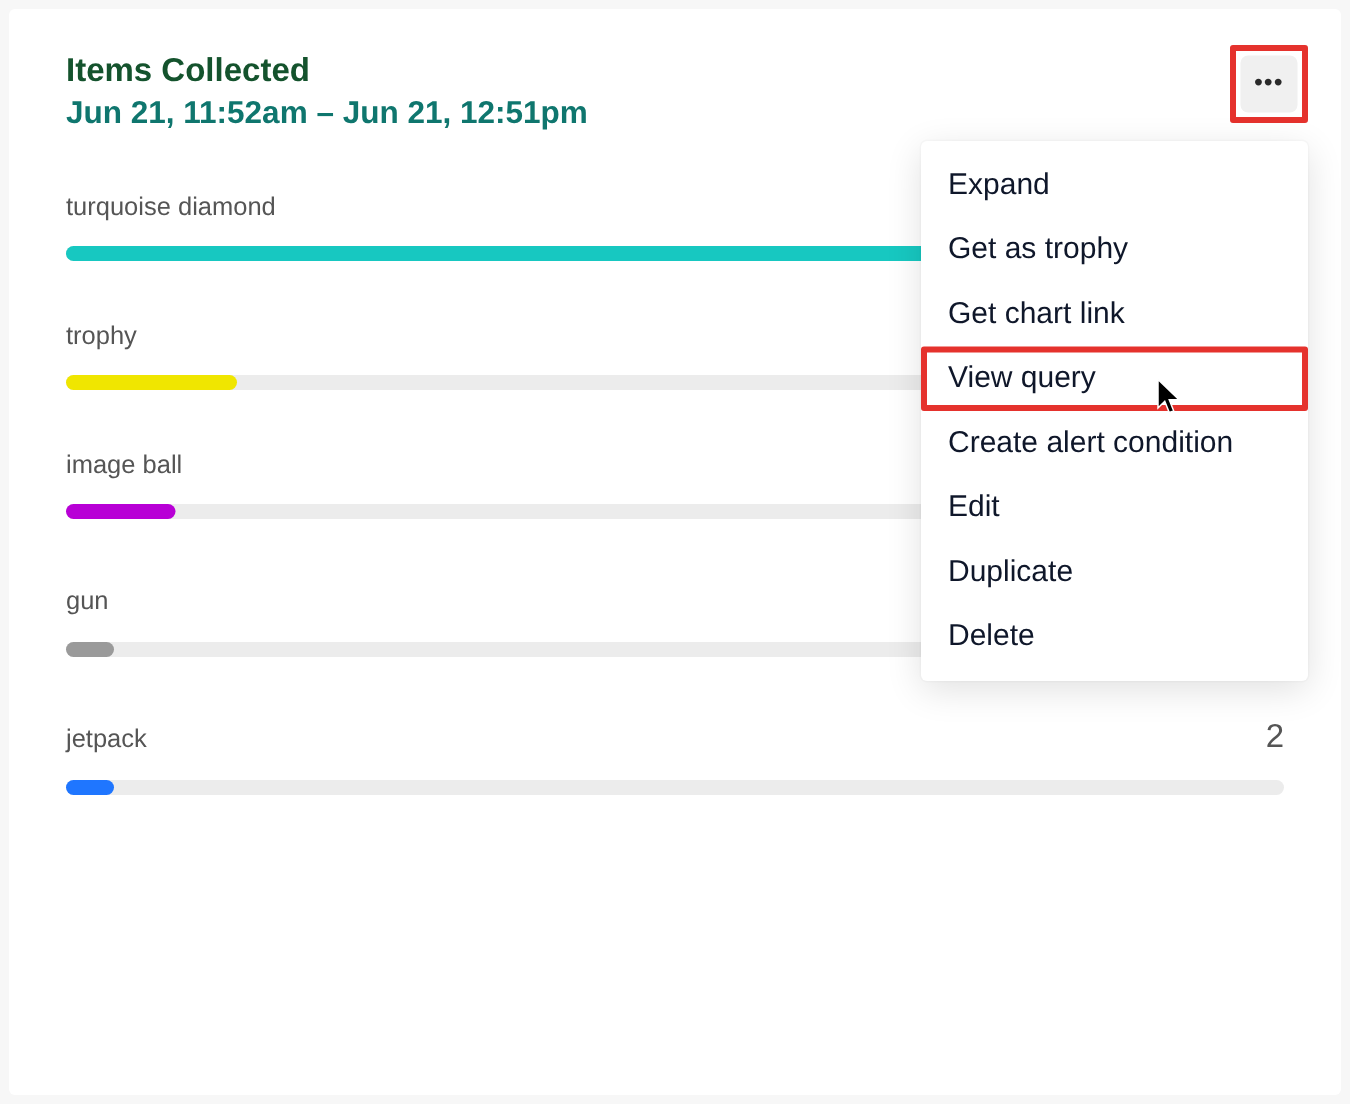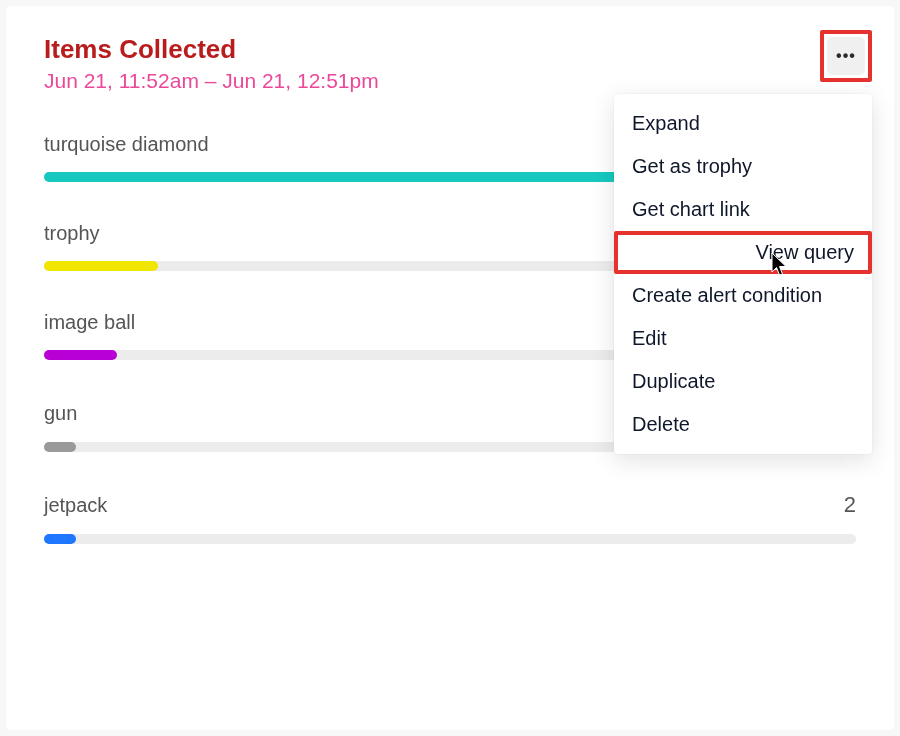--- a/index.html
+++ b/index.html
@@ -13,29 +13,29 @@
     }
     .card {
       background: #ffffff;
       width: 100%;
       height: 100%;
       border-radius: 4px;
       position: relative;
       padding: 28px 38px 30px 38px;
     }
     .header-title {
-      font-size: 26px;
+      font-size: 22px;
       font-weight: 600;
-      color: #b91c1c;
+      color: #14532d;
       margin-bottom: 4px;
     }
     .header-subtitle {
       font-size: 21px;
-      font-weight: 400;
-      color: #ec4899;
+      font-weight: 700;
+      color: #0f766e;
       margin-bottom: 40px;
     }
     .more-btn-wrap {
       position: absolute;
       top: 24px;
       right: 22px;
       width: 52px;
       height: 52px;
       border: 4px solid #e5322d;
       border-radius: 2px;
@@ -63,21 +63,21 @@
     .bar-row {
       margin-bottom: 40px;
     }
     .bar-label-row {
       display: flex;
       justify-content: space-between;
       align-items: baseline;
       margin-bottom: 16px;
     }
     .bar-label {
-      font-size: 20px;
+      font-size: 17px;
       color: #555;
     }
     .bar-value {
       font-size: 22px;
       color: #555;
     }
     .bar-track {
       width: 100%;
       height: 10px;
       background: #ececec;
@@ -106,21 +106,20 @@
       padding: 10px 18px;
       font-size: 20px;
       color: #0f172a;
       cursor: pointer;
       position: relative;
     }
     .menu-item.highlighted {
       outline: 4px solid #e5322d;
       outline-offset: -4px;
       border-radius: 2px;
-      text-align: right;
     }
     .cursor-arrow {
       position: absolute;
       top: 246px;
       right: 105px;
       z-index: 20;
       pointer-events: none;
     }
   </style>
 </head>

